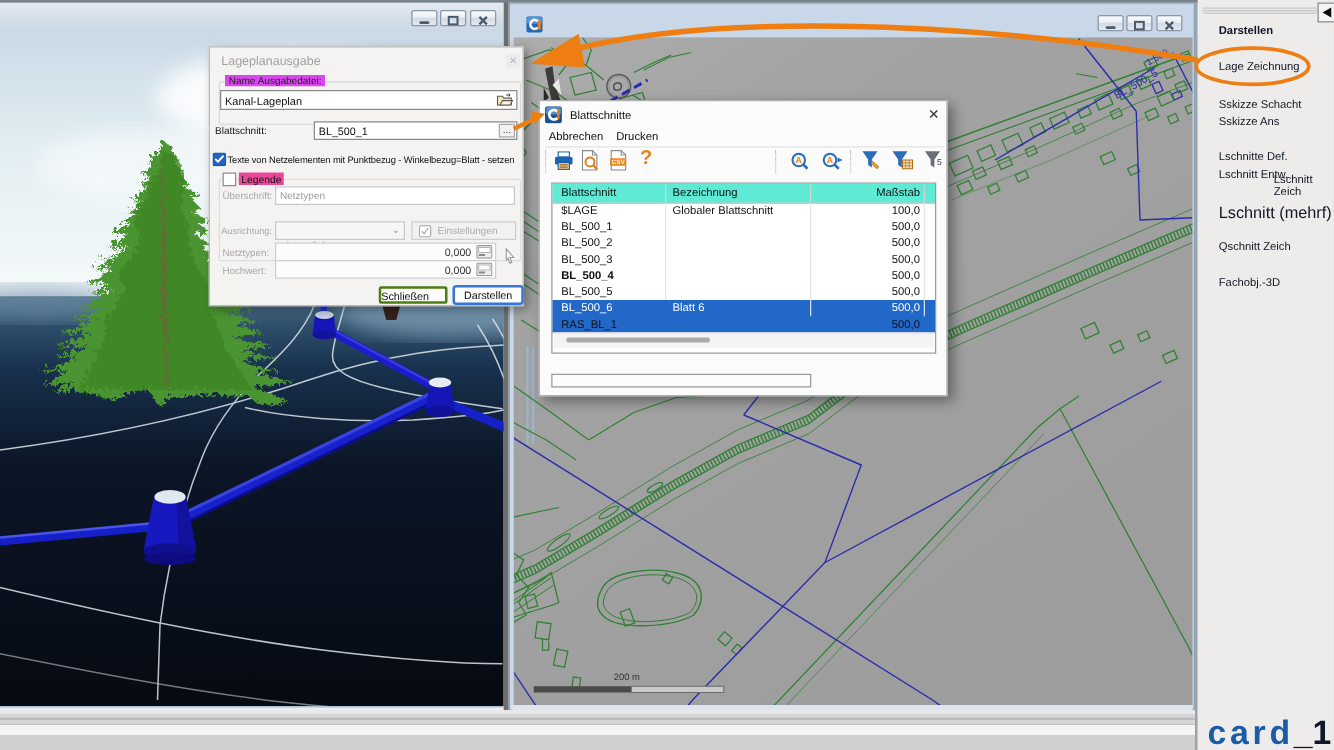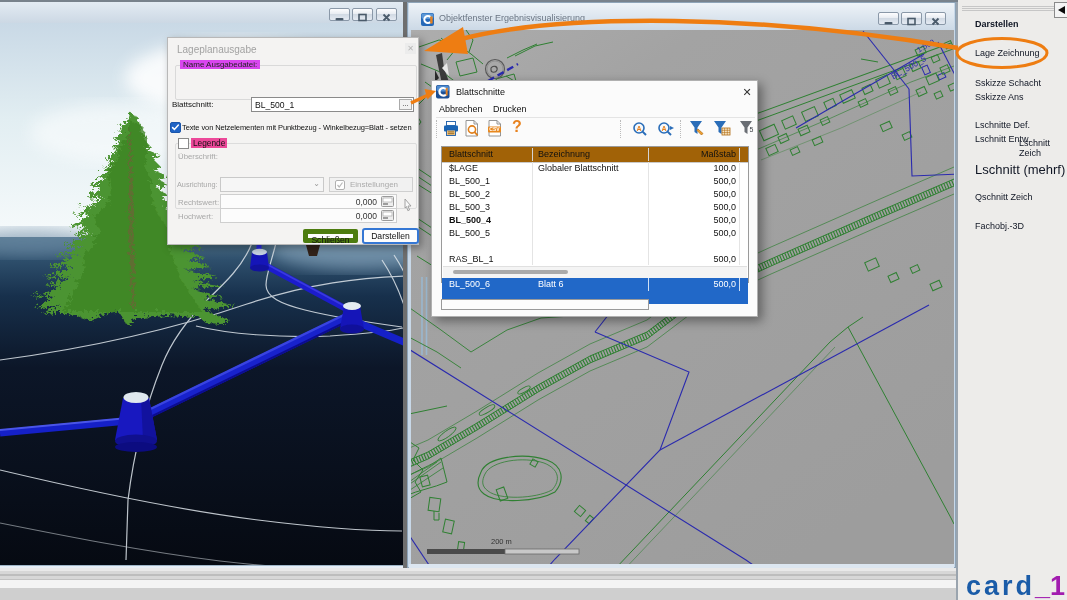--- a/index.html
+++ b/index.html
@@ -105,23 +105,20 @@
       <path d="M127,100 L130,130 L131,180 L132,235 L133,284 L130,284 L128,235 L127,180 Z" fill="#77593a" opacity="0.55"></path>
     </g>
   </svg>
 
   <div class="abs" style="left:0;top:565px;width:403px;height:6px;background:#e7eef6;border-top:1px solid #9fb6c8;"></div>
 </div>
 
 <div class="abs" style="left:403px;top:0;width:4px;height:571px;background:#6e6e6e;"></div>
 
 <div class="abs" style="left:407px;top:2px;width:549px;height:566px;background:#c8d8e8;border:1px solid #8ea4b8;box-sizing:border-box;">
-  <div class="abs" style="left:1px;top:0;width:545px;height:27px;background:linear-gradient(#eef3f8,#ccd9e6);">
-    <span class="abs" style="left:30px;top:10px;font-size:9px;color:#6b7684;">Objektfenster Ergebnisvisualisierung</span>
-  </div>
   <div class="win-btn" style="left:470px;top:9px;"><svg width="19" height="11" viewBox="0 0 19 11">
         <rect x="5.5" y="6" width="8" height="2.2" rx="1" fill="#4a5a6a"></rect>
       </svg></div>
   <div class="win-btn" style="left:493px;top:9px;"><svg width="19" height="11" viewBox="0 0 19 11">
         <rect x="6" y="2.5" width="7" height="6" fill="none" stroke="#4a5a6a" stroke-width="1.6"></rect>
       </svg></div>
   <div class="win-btn" style="left:517px;top:9px;"><svg width="19" height="11" viewBox="0 0 19 11">
         <path d="M6.5,2.5 L12.5,8.5 M12.5,2.5 L6.5,8.5" stroke="#4a5a6a" stroke-width="1.8"></path>
       </svg></div>
 
@@ -273,62 +270,73 @@
   <div class="abs" style="left:17px;top:48px;font-size:9px;color:#101624;">Lage Zeichnung</div>
   <div class="abs" style="left:17px;top:78px;font-size:9px;color:#101624;">Sskizze Schacht</div>
   <div class="abs" style="left:17px;top:92px;font-size:9px;color:#101624;">Sskizze Ans</div>
   <div class="abs" style="left:17px;top:120px;font-size:9px;color:#101624;">Lschnitte Def.</div>
   <div class="abs" style="left:17px;top:134px;font-size:9px;color:#101624;">Lschnitt Entw.</div>
   <div class="abs" style="left:17px;top:138px;font-size:9px;color:#101624;padding-left:44px;">Lschnitt Zeich</div>
   <div class="abs" style="left:17px;top:162px;font-size:13px;color:#101624;">Lschnitt (mehrf)</div>
   <div class="abs" style="left:17px;top:192px;font-size:9px;color:#101624;">Qschnitt Zeich</div>
   <div class="abs" style="left:17px;top:221px;font-size:9px;color:#101624;">Fachobj.-3D</div>
 
-  <div class="abs" style="left:8px;top:571px;font-size:27px;font-weight:bold;letter-spacing:3px;color:#1a5ca8;">card<span style="color:#a21caf;letter-spacing:0;">_1</span></div>
+  <div class="abs" style="left:8px;top:571px;font-size:27px;font-weight:bold;letter-spacing:3px;color:#1a5ca8;">card<span style="color:#0f172a;letter-spacing:0;">_1</span></div>
 </div>
 
 <div class="abs" style="left:167px;top:37px;width:252px;height:208px;background:#f4f3f2;border:1px solid #b8b8b8;box-shadow:3px 3px 8px rgba(0,0,0,0.35);box-sizing:border-box;" id="dlg1">
   <div class="abs" style="left:9px;top:6px;font-size:10px;color:#a2a2a2;">Lageplanausgabe</div>
   <div class="abs" style="left:237px;top:5px;width:11px;height:11px;background:#ececec;color:#b5b5b5;font-size:8px;line-height:11px;text-align:center;">✕</div>
 
   <div class="abs" style="left:7px;top:27px;width:240px;height:33px;border:1px solid #d9d9d9;border-radius:2px;">
     <div class="abs" style="left:4px;top:-6px;background:#d946ef;padding:0 3px;font-size:8px;color:#222;">Name Ausgabedatei:</div>
+  </div>
+  <div class="abs" style="left:8px;top:34px;width:238px;height:16px;background:#fff;border:1px solid #8a8a8a;box-sizing:border-box;">
+    <span class="abs" style="left:3px;top:3px;font-size:8.8px;color:#111;">Kanal-Lageplan</span>
+    <svg class="abs" style="right:2px;top:1px;" width="14" height="12" viewBox="0 0 14 12">
+      <path d="M1,10 L1,3 L5,3 L6,4.5 L12,4.5 L12,10 Z" fill="#f6e9b0" stroke="#5a5a5a" stroke-width="0.9"></path>
+      <path d="M3,10 L5,6.5 L13,6.5 L11,10 Z" fill="#fdf6d8" stroke="#5a5a5a" stroke-width="0.9"></path>
+      <path d="M8,2 L11,2 L10,0.8 M11,2 L10,3.2" stroke="#333" stroke-width="0.8" fill="none"></path>
+    </svg>
   </div>
 
   <div class="abs" style="left:4px;top:62px;font-size:8px;color:#111;">Blattschnitt:</div>
   <div class="abs" style="left:83px;top:59px;width:163px;height:15px;background:#fff;border:1px solid #8a8a8a;box-sizing:border-box;">
     <span class="abs" style="left:3px;top:2px;font-size:8.6px;color:#111;">BL_500_1</span>
     <div class="abs" style="right:1px;top:1px;width:13px;height:11px;background:#f2f2f2;border:1px solid #aaa;box-sizing:border-box;font-size:8px;line-height:8px;text-align:center;color:#333;">...</div>
   </div>
 
   <svg class="abs" style="left:2px;top:84px;" width="11" height="11" viewBox="0 0 11 11">
       <rect x="0.5" y="0.5" width="10" height="10" rx="1.5" fill="#1f63c5" stroke="#1a55ab"></rect>
       <path d="M2.6,5.6 L4.4,7.4 L8.4,3" stroke="#fff" stroke-width="1.5" fill="none" stroke-linecap="round"></path>
     </svg>
   <div class="abs" style="left:14px;top:85px;font-size:7.5px;letter-spacing:-0.1px;color:#111;white-space:nowrap;">Texte von Netzelementen mit Punktbezug - Winkelbezug=Blatt - setzen</div>
 
   <div class="abs" style="left:7px;top:105px;width:240px;height:64px;border:1px solid #dcdcdc;border-radius:2px;"></div>
   <div class="abs" style="left:10px;top:100px;width:9px;height:9px;background:#fff;border:1px solid #8a8a8a;"></div>
   <div class="abs" style="left:23px;top:100px;background:#ec4899;padding:0 2px;font-size:8.3px;color:#111;">Legende</div>
   <div class="abs" style="left:10px;top:114px;font-size:7.8px;color:#a8a8a8;">Überschrift:</div>
+  <div class="abs" style="left:52px;top:111px;width:192px;height:15px;background:#fff;border:1px solid #c9c9c9;box-sizing:border-box;">
+    <span class="abs" style="left:3px;top:2px;font-size:8px;color:#9a9a9a;">Netztypen</span>
+  </div>
 
   <div class="abs" style="left:9px;top:142px;font-size:7.3px;color:#a8a8a8;">Ausrichtung:</div>
   <div class="abs" style="left:52px;top:139px;width:104px;height:15px;background:#f6f6f6;border:1px solid #c9c9c9;box-sizing:border-box;">
     <span class="abs" style="left:4px;top:2px;font-size:8px;color:#333;margin-top:12px;">oben - links</span>
     <span class="abs" style="right:3px;top:1px;font-size:8px;color:#999;">⌄</span>
   </div>
   <div class="abs" style="left:161px;top:139px;width:84px;height:15px;background:#f1f1f1;border:1px solid #cfcfcf;box-sizing:border-box;">
     <svg class="abs" style="left:5px;top:2px;" width="11" height="10" viewBox="0 0 11 10">
         <rect x="0.5" y="0.5" width="9" height="9" rx="1.5" fill="#fff" stroke="#b0b0b0"></rect>
         <path d="M2.5,5 L4.2,7 L7.5,2.5" stroke="#b8b8b8" stroke-width="1.2" fill="none"></path>
       </svg>
     <span class="abs" style="left:20px;top:2px;font-size:8px;color:#ababab;">Einstellungen</span>
   </div>
 
-  <div class="abs" style="left:10px;top:160px;font-size:7.8px;color:#a8a8a8;">Rechtswert:</div>
+  <div class="abs" style="left:10px;top:160px;font-size:7.8px;color:#a8a8a8;">Netztypen:</div>
   <div class="abs" style="left:52px;top:156px;width:177px;height:15px;background:#fcfcfc;border:1px solid #cfcfcf;box-sizing:border-box;">
     <span class="abs" style="right:19px;top:2px;font-size:8.5px;color:#333;">0,000</span>
     <svg class="abs" style="right:2px;top:1px;" width="13" height="11" viewBox="0 0 13 11">
         <rect x="0.5" y="0.5" width="12" height="10" rx="1" fill="#eee" stroke="#9a9a9a"></rect>
         <rect x="2" y="2" width="9" height="4" fill="#fff" stroke="#aaa" stroke-width="0.7"></rect>
         <rect x="2" y="7.2" width="5" height="1.6" fill="#888"></rect>
       </svg>
   </div>
 
   <div class="abs" style="left:10px;top:174px;font-size:7.8px;color:#a8a8a8;">Hochwert:</div>
@@ -338,21 +346,21 @@
         <rect x="0.5" y="0.5" width="12" height="10" rx="1" fill="#eee" stroke="#9a9a9a"></rect>
         <rect x="2" y="2" width="9" height="4" fill="#fff" stroke="#aaa" stroke-width="0.7"></rect>
         <rect x="2" y="7.2" width="5" height="1.6" fill="#888"></rect>
       </svg>
   </div>
 
   <svg class="abs" style="left:234px;top:160px;" width="12" height="14" viewBox="0 0 12 14">
     <path d="M3,1 L9,8 L6,8 L7.5,12 L5.8,12.6 L4.5,8.6 L3,10 Z" fill="#f8f8f8" stroke="#9a9a9a" stroke-width="0.9"></path>
   </svg>
 
-  <div class="abs" style="left:135px;top:191px;width:55px;height:14px;background:#fdfdfd;border:5px solid #4d7c0f;border-radius:2px;box-sizing:border-box;text-align:center;font-size:8.6px;color:#111;line-height:12px;">Schließen</div>
+  <div class="abs" style="left:135px;top:191px;width:55px;height:14px;background:#fdfdfd;border:2px solid #4d7c0f;border-radius:2px;box-sizing:border-box;font-size:8.6px;color:#111;line-height:12px;">Schließen</div>
   <div class="abs" style="left:194px;top:190px;width:57px;height:16px;background:#fdfdfd;border:2px solid #3577d4;border-radius:3px;box-sizing:border-box;text-align:center;font-size:8.6px;color:#111;line-height:12px;">Darstellen</div>
 </div>
 
 <div class="abs" style="left:431px;top:80px;width:327px;height:237px;background:#fbfbfb;border:1px solid #b0b0b0;box-shadow:4px 4px 10px rgba(0,0,0,0.4);box-sizing:border-box;" id="dlg2">
 
   <svg class="abs" style="left:4px;top:4px;" width="14" height="14" viewBox="0 0 14 14">
     <rect x="0" y="0" width="13.5" height="13.5" rx="2" fill="#1d4f94"></rect>
     <rect x="0.6" y="0.6" width="12.3" height="6" rx="1.8" fill="#4f8cd0"></rect>
     <path d="M 10,4.2 A 3.8,3.8 0 1 0 10,9.4" stroke="#fff" stroke-width="2.2" fill="none"></path>
     <path d="M 9.6,3.4 L 11.6,2.6 L 11.6,10.4 L 9.8,10.4" fill="#e8821e"></path>
@@ -413,21 +421,21 @@
       <rect x="9" y="8" width="8" height="7" fill="#f8e8c8" stroke="#b06a10" stroke-width="0.8"></rect>
       <path d="M9,10.3 L17,10.3 M9,12.6 L17,12.6 M11.6,8 L11.6,15 M14.3,8 L14.3,15" stroke="#b06a10" stroke-width="0.6"></path>
     </svg>
     <svg class="abs" style="left:303px;top:2px;" width="17" height="18" viewBox="0 0 17 18">
       <path d="M1,1 L13,1 L8.5,7.5 L8.5,14 L5.5,12 L5.5,7.5 Z" fill="#6a6e74"></path>
       <text x="12.5" y="12" font-size="7" fill="#3a3e44" text-anchor="middle" font-family="Liberation Sans,sans-serif">5</text>
     </svg>
   </div>
 
   <div class="abs" style="left:9px;top:65px;width:308px;height:137px;background:#fff;border:1px solid #9a9a9a;box-sizing:border-box;">
-    <div class="abs" style="left:0;top:0;width:306px;height:15px;background:#a16207;border-bottom:1px solid #c9c9c9;">
+    <div class="abs" style="left:0;top:0;width:306px;height:15px;background:#5eead4;border-bottom:1px solid #c9c9c9;">
       <span class="abs" style="left:7px;top:2px;font-size:9px;color:#111;">Blattschnitt</span>
       <span class="abs" style="left:96px;top:2px;font-size:9px;color:#111;">Bezeichnung</span>
       <span class="abs" style="right:12px;top:2px;font-size:9px;color:#111;">Maßstab</span>
       <div class="abs" style="left:90px;top:1px;width:1px;height:13px;background:#d4d4d4;"></div>
       <div class="abs" style="left:206px;top:1px;width:1px;height:13px;background:#d4d4d4;"></div>
       <div class="abs" style="left:297px;top:1px;width:1px;height:13px;background:#d4d4d4;"></div>
     </div>
     <div class="abs" style="left:90px;top:15px;width:1px;height:103px;background:#e4e4e4;"></div>
     <div class="abs" style="left:206px;top:15px;width:1px;height:103px;background:#e4e4e4;"></div>
     <div class="abs" style="left:297px;top:15px;width:1px;height:103px;background:#e4e4e4;"></div>
@@ -450,21 +458,21 @@
           <span class="abs" style="right:12px;top:1px;font-size:9px;color:#111;">500,0</span>
         </div>
       <div class="abs" style="left:0;top:52px;width:306px;height:13px;">
           <span class="abs" style="left:7px;top:1px;font-size:9px;color:#111;font-weight:bold;">BL_500_4</span>
           <span class="abs" style="right:12px;top:1px;font-size:9px;color:#111;">500,0</span>
         </div>
       <div class="abs" style="left:0;top:65px;width:306px;height:13px;">
           <span class="abs" style="left:7px;top:1px;font-size:9px;color:#111;">BL_500_5</span>
           <span class="abs" style="right:12px;top:1px;font-size:9px;color:#111;">500,0</span>
         </div>
-      <div class="abs" style="left:0;top:78px;width:306px;height:26px;background:#2168c8;margin-top:38px;">
+      <div class="abs" style="left:0;top:78px;width:306px;height:26px;background:#2168c8;">
           <span class="abs" style="left:7px;top:1px;font-size:9px;color:#fff;">BL_500_6</span>
           <span class="abs" style="left:96px;top:1px;font-size:9px;color:#fff;">Blatt 6</span>
           <span class="abs" style="right:12px;top:1px;font-size:9px;color:#fff;">500,0</span>
           <div class="abs" style="left:206px;top:0;width:1px;height:13px;background:#cfe0f4;"></div>
           <div class="abs" style="left:297px;top:0;width:1px;height:13px;background:#cfe0f4;"></div>
         </div>
       <div class="abs" style="left:0;top:91px;width:306px;height:13px;">
           <span class="abs" style="left:7px;top:1px;font-size:9px;color:#111;">RAS_BL_1</span>
           <span class="abs" style="right:12px;top:1px;font-size:9px;color:#111;">500,0</span>
         </div>

